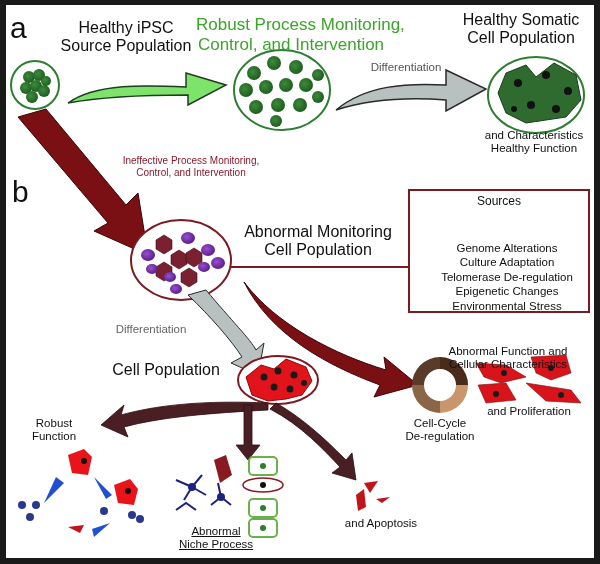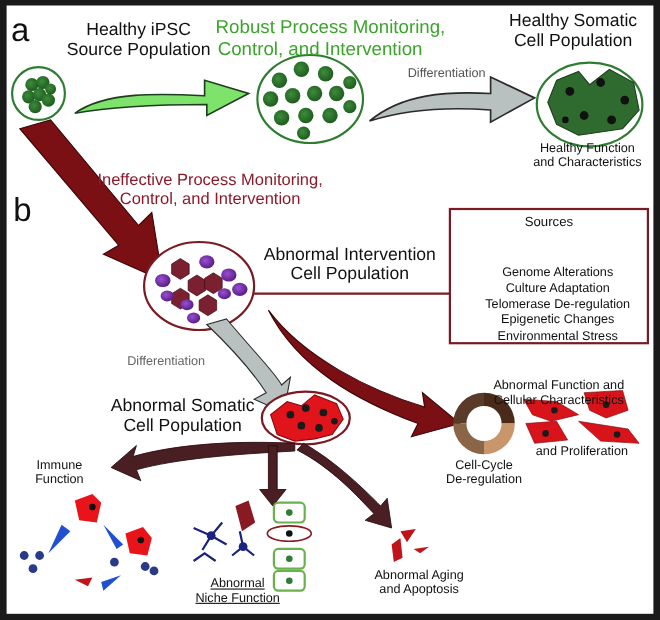--- a/index.html
+++ b/index.html
@@ -211,62 +211,60 @@
 <div class="t" style="left:190px;top:10px;width:190px;font-size:17px;color:#3aa52a;">
   <div>Robust Process Monitoring,</div>
   <div>Control, and Intervention</div>
 </div>
 <div class="t" style="left:350px;top:56px;width:100px;font-size:11.5px;color:#555;">Differentiation</div>
 <div class="t" style="left:440px;top:6px;width:150px;font-size:16px;">
   <div>Healthy Somatic</div>
   <div>Cell Population</div>
 </div>
 <div class="t" style="left:468px;top:124px;width:120px;font-size:11.5px;">
+  <div>and Characteristics</div>
   <div>Healthy Function</div>
-  <div>and Characteristics</div>
-</div>
-
-<div class="t" style="left:80px;top:150px;width:210px;font-size:15px;color:#8b1a2b;">
+</div>
+
+<div class="t" style="left:80px;top:150px;width:210px;font-size:10px;color:#8b1a2b;">
   <div>Ineffective Process Monitoring,</div>
   <div>Control, and Intervention</div>
 </div>
 <div class="t" style="left:222px;top:218px;width:180px;font-size:16px;">
-  <div>Abnormal Intervention</div>
+  <div>Abnormal Monitoring</div>
   <div>Cell Population</div>
 </div>
 
 <div class="t" style="left:403px;top:190px;width:180px;font-size:12px;">Sources</div>
 <div class="t" style="left:403px;top:200px;width:196px;font-size:11.5px;line-height:1.25;margin-top:36px;">
   <div>Genome Alterations</div>
   <div>Culture Adaptation</div>
   <div>Telomerase De-regulation</div>
   <div>Epigenetic Changes</div>
   <div>Environmental Stress</div>
 </div>
 
 <div class="t" style="left:90px;top:318px;width:110px;font-size:11.5px;color:#666;">Differentiation</div>
 <div class="t" style="left:412px;top:308px;width:180px;font-size:11.5px;margin-top:32px;">
   <div>Abnormal Function and</div>
   <div>Cellular Characteristics</div>
 </div>
 <div class="t" style="left:80px;top:356px;width:160px;font-size:16px;">
-  <div>Abnormal Somatic</div>
   <div>Cell Population</div>
 </div>
 
 <div class="t" style="left:8px;top:412px;width:80px;font-size:11.5px;">
-  <div>Immune</div>
+  <div>Robust</div>
   <div>Function</div>
 </div>
 <div class="t" style="left:160px;top:520px;width:100px;font-size:11.5px;text-decoration:underline;">
   <div>Abnormal</div>
-  <div>Niche Function</div>
+  <div>Niche Process</div>
 </div>
 <div class="t" style="left:320px;top:512px;width:110px;font-size:11.5px;">
-  <div>Abnormal Aging</div>
   <div>and Apoptosis</div>
 </div>
 <div class="t" style="left:394px;top:412px;width:80px;font-size:11.5px;">
   <div>Cell-Cycle</div>
   <div>De-regulation</div>
 </div>
 <div class="t" style="left:458px;top:400px;width:130px;font-size:11.5px;">
   <div>and Proliferation</div>
 </div>
 

